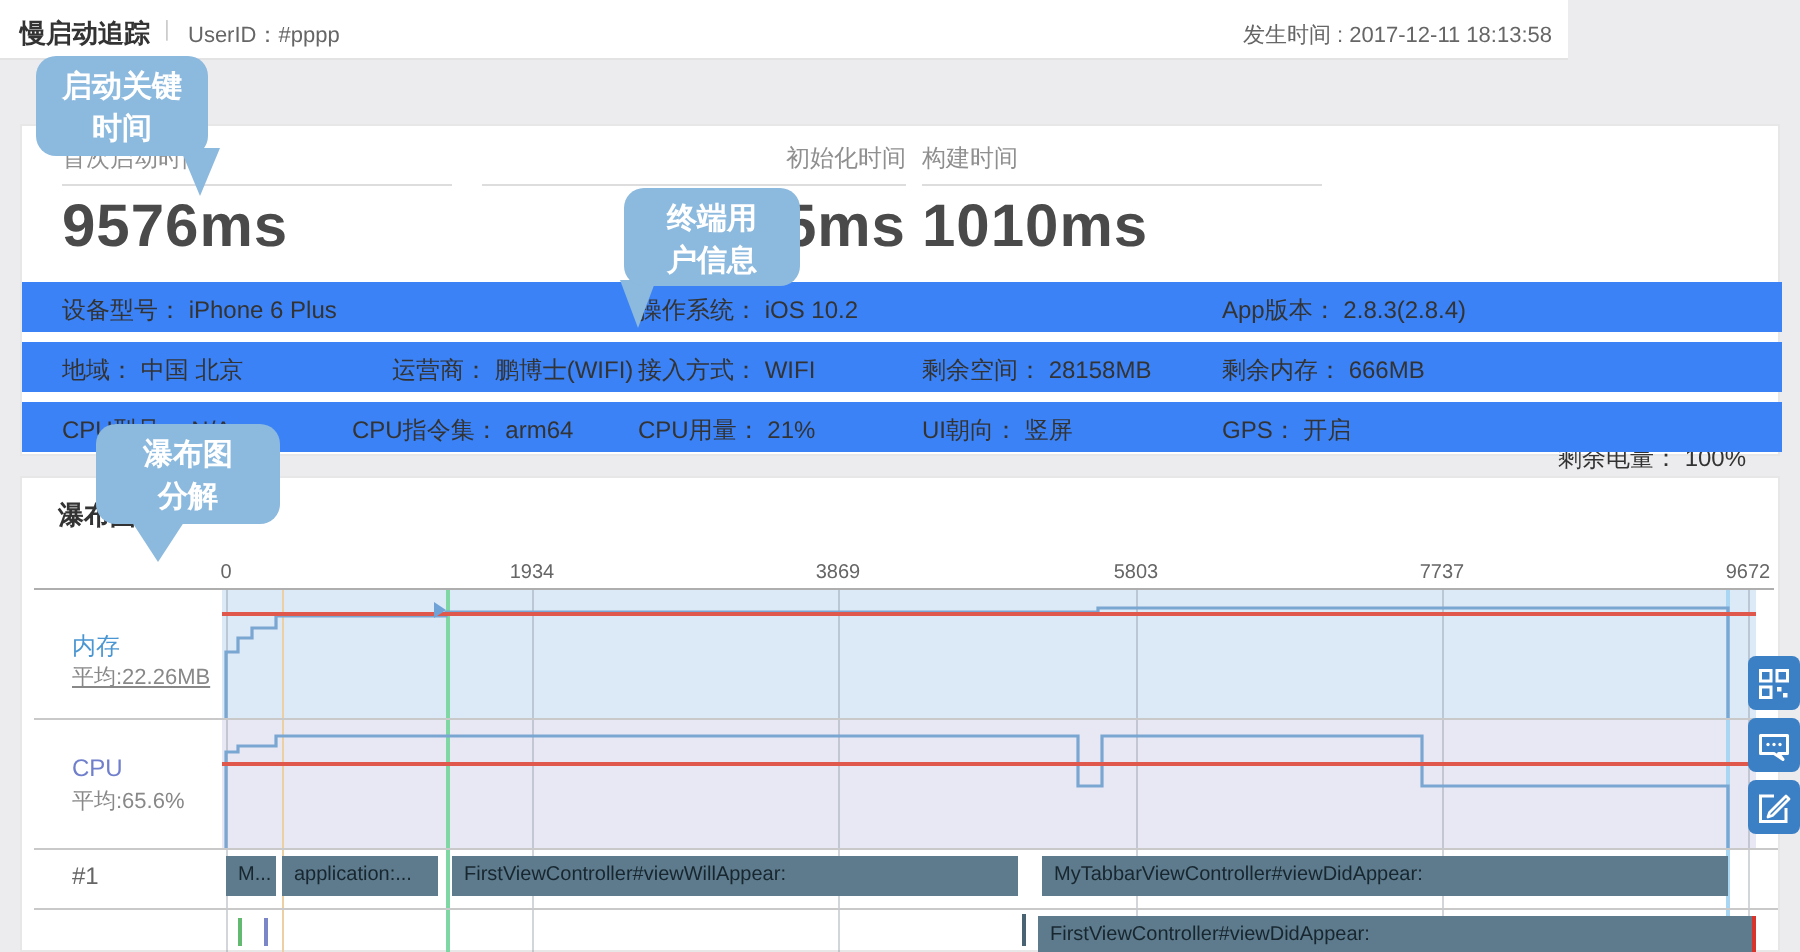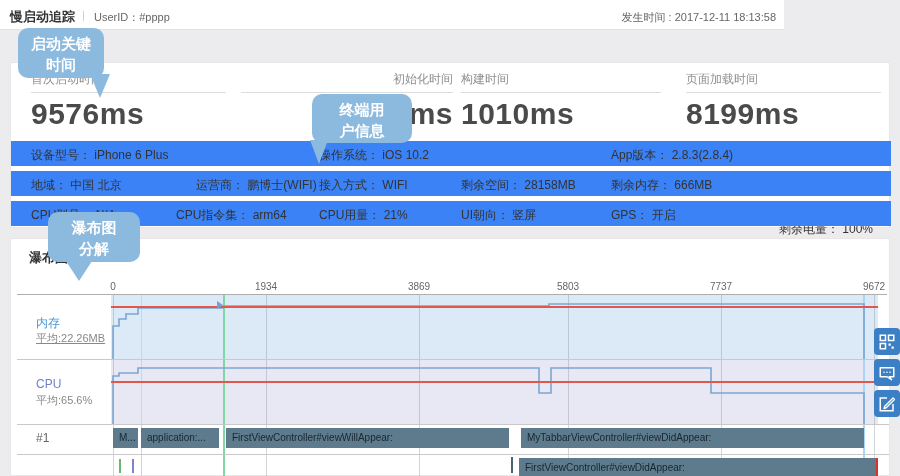--- a/index.html
+++ b/index.html
@@ -95,25 +95,20 @@
   <div class="metric" style="left:230px; width:212px;text-align:right;">
     <span class="mlabel">初始化时间</span>
     <span class="mline"></span>
     <span class="mvalue">365ms</span>
   </div>
   <div class="metric" style="left:450px; width:200px;">
     <span class="mlabel">构建时间</span>
     <span class="mline"></span>
     <span class="mvalue">1010ms</span>
   </div>
-  <div class="metric" style="left:675px; width:195px;">
-    <span class="mlabel">页面加载时间</span>
-    <span class="mline"></span>
-    <span class="mvalue">8199ms</span>
-  </div>
 
   <div class="inforow" style="top:78px;">
     <span style="left:20px;">设备型号： iPhone 6 Plus</span>
     <span style="left:308px;">操作系统： iOS 10.2</span>
     <span style="left:600px;">App版本： 2.8.3(2.8.4)</span>
   </div>
   <div class="inforow" style="top:108px;">
     <span style="left:20px;">地域： 中国 北京</span>
     <span style="left:165px;margin-left:20px;">运营商： 鹏博士(WIFI)</span>
     <span style="left:308px;">接入方式： WIFI</span>
@@ -186,21 +181,21 @@
   <div class="mini-tick" style="left:500px; top:218px; height:16px; background:#4a6372;"></div>
   <div class="bar red-end" style="left:508px; top:219px; width:359px;">FirstViewController#viewDidAppear:</div>
 </div>
 
 <div class="tip" style="left:18px; top:28px; width:86px; height:50px;">
   <span>启动关键</span><br>
   <span>时间</span>
 </div>
 <div class="tip-arrow" style="left:90px; top:74px; border-left:10px solid transparent; border-right:10px solid transparent; border-top:24px solid #8cb9de;"></div>
 
-<div class="tip" style="left:312px; top:94px; width:100px; height:49px;">
+<div class="tip" style="left:312px; top:94px; width:88px; height:49px;">
   <span>终端用</span><br>
   <span>户信息</span>
 </div>
 <div class="tip-arrow" style="left:310px; top:140px; border-left:9px solid transparent; border-right:9px solid transparent; border-top:24px solid #8cb9de;"></div>
 
 <div class="tip" style="left:48px; top:212px; width:92px; height:50px;">
   <span>瀑布图</span><br>
   <span>分解</span>
 </div>
 <div class="tip-arrow" style="left:64px; top:258px; border-left:15px solid transparent; border-right:15px solid transparent; border-top:23px solid #8cb9de;"></div>

